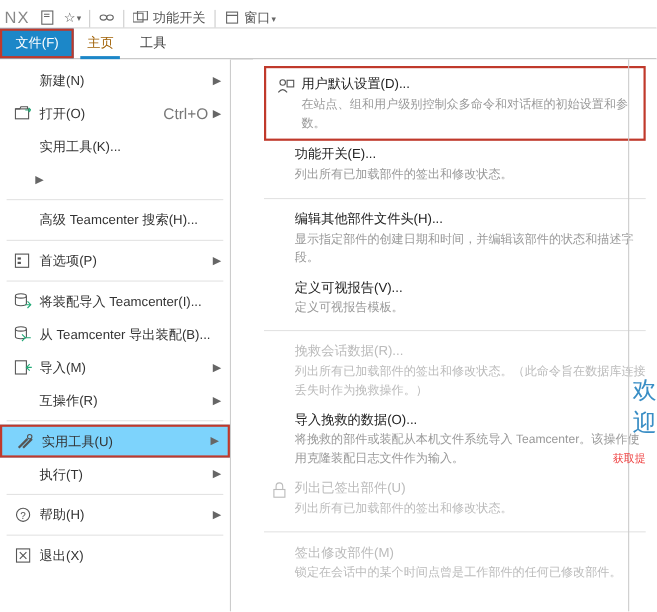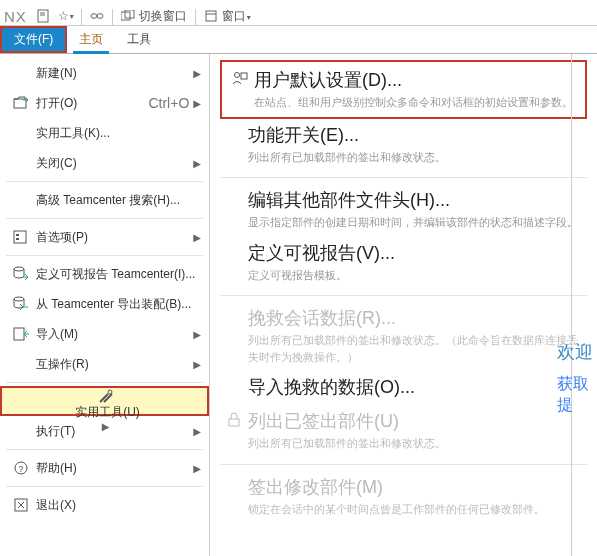--- a/index.html
+++ b/index.html
@@ -11,44 +11,44 @@
   .tb-sep { width: 1px; height: 16px; background: #ccc; margin: 0 4px; }
   .tb-text { color: #555; font-size: 12px; margin-right: 4px; }
   .caret { font-size: 8px; color: #666; margin-left: 1px; }
 
   .menubar { height: 28px; display: flex; align-items: stretch; border-bottom: 1px solid #b2b2b2; background: #fff; }
   .menubar-item { padding: 0 12px; display: flex; align-items: center; color: #444; position: relative; }
   .menubar-item.active-file { background: #1c87c8; color: #fff; border: 2px solid #c0392b; }
   .menubar-item.home { color: #a16207; }
   .menubar-item.home::after { content:""; position:absolute; left:6px; right:6px; bottom:-1px; height:3px; background:#1c87c8; }
 
-  .main { display: flex; height: calc(556px - 26px - 28px); position: relative; }
+  .main { display: flex; height: calc(556px - 26px - 28px); position: relative; gap: 20px; }
 
   .filemenu { width: 210px; background: #fff; border-right: 1px solid #ccc; padding-top: 4px; }
   .fm-item { display: flex; align-items: center; height: 30px; padding: 0 8px 0 10px; color: #333; white-space: nowrap; }
   .fm-item .icon { width: 22px; display:flex; align-items:center; justify-content:center; color:#555; }
   .fm-item .label { flex: 1; margin-left: 4px; font-size: 12px; }
   .fm-item .shortcut { color: #777; font-size: 14px; margin-right: 4px; margin-left: 29px; }
   .fm-item .arrow { color: #666; font-size: 10px; }
-  .fm-item.highlight { background: #fef9c3; border: 2px solid #c0392b; flex-direction: column; }
+  .fm-item.highlight { background: #7dd3fc; border: 2px solid #c0392b; }
   .fm-sep { height: 1px; background: #e3e3e3; margin: 3px 6px; }
 
   .submenu { flex: 1; background: #fff; padding: 6px 10px; overflow: hidden; position: relative; }
   .sm-sep { height: 1px; background: #e3e3e3; margin: 6px 0; }
   .sm-item { display: flex; padding: 4px 0 6px 0; }
   .sm-icon { width: 28px; display:flex; justify-content:center; color:#555; padding-top:2px; }
   .sm-text { flex: 1; }
-  .sm-title { font-size: 18px; color: #222; }
+  .sm-title { font-size: 12px; color: #222; }
   .sm-desc { font-size: 11px; color: #999; line-height: 1.5; margin-top: 2px; }
   .sm-item.dim .sm-title, .sm-item.dim .sm-desc { color: #bbb; }
   .sm-item.boxed { border: 2px solid #c0392b; padding: 6px 4px; }
 
   .right-peek { position: absolute; right: 0; top: 340px; width: 40px; }
-  .right-peek .t1 { color: #3a8ec5; font-size: 18px; }
-  .right-peek .t2 { color: #3b82f6; font-size: 16px; margin-top: 10px; }
+  .right-peek .t1 { color: #3a8ec5; font-size: 22px; text-align: right; }
+  .right-peek .t2 { color: #ef4444; font-size: 10px; margin-top: 10px; }
 
   .vline { position:absolute; left:571px; top:54px; bottom:0; width:1px; background:#ccc; }
 </style>
 </head>
 <body>
 
 <div class="titlebar">
   <span class="nx-logo">NX</span>
   <span class="tb-icon">
       <svg width="14" height="14">
@@ -65,21 +65,21 @@
         <ellipse cx="11" cy="6" rx="3" ry="2.3" fill="none" stroke="#666"></ellipse>
       </svg>
     </span>
   <span class="tb-sep"></span>
   <span class="tb-icon">
       <svg width="14" height="12">
         <rect x="0" y="2" width="9" height="8" fill="none" stroke="#666"></rect>
         <rect x="4" y="0" width="9" height="8" fill="none" stroke="#666"></rect>
       </svg>
     </span>
-  <span class="tb-text">切换窗口</span>
+  <span class="tb-text">功能开关</span>
   <span class="tb-sep"></span>
   <span class="tb-icon">
       <svg width="12" height="12">
         <rect x="1" y="1" width="10" height="10" fill="none" stroke="#666"></rect>
         <line x1="1" y1="4" x2="11" y2="4" stroke="#666"></line>
       </svg>
     </span>
   <span class="tb-text"><span>窗口</span><span class="caret">▾</span></span>
 </div>
 
@@ -108,21 +108,20 @@
       <span class="label">打开(O)</span>
       <span class="shortcut">Ctrl+O</span>
       <span class="arrow">▶</span>
     </div>
     <div class="fm-item">
       <span class="icon"></span>
       <span class="label">实用工具(K)...</span>
     </div>
     <div class="fm-item">
       <span class="icon"></span>
-      <span class="label">关闭(C)</span>
       <span class="arrow">▶</span>
     </div>
     <div class="fm-sep"></div>
     <div class="fm-item">
       <span class="icon"></span>
       <span class="label">高级 Teamcenter 搜索(H)...</span>
     </div>
     <div class="fm-sep"></div>
     <div class="fm-item">
       <span class="icon">
@@ -137,21 +136,21 @@
     </div>
     <div class="fm-sep"></div>
     <div class="fm-item">
       <span class="icon">
           <svg width="16" height="16">
             <ellipse cx="6" cy="3" rx="5" ry="2" fill="none" stroke="#555"></ellipse>
             <path d="M1,3 v7 a5,2 0 0 0 10,0 v-7" fill="none" stroke="#555"></path>
             <path d="M12,8 l3,3 l-3,3 M15,11 h-5" stroke="#2a7" fill="none"></path>
           </svg>
         </span>
-      <span class="label">定义可视报告 Teamcenter(I)...</span>
+      <span class="label">将装配导入 Teamcenter(I)...</span>
     </div>
     <div class="fm-item">
       <span class="icon">
           <svg width="16" height="16">
             <ellipse cx="6" cy="3" rx="5" ry="2" fill="none" stroke="#555"></ellipse>
             <path d="M1,3 v7 a5,2 0 0 0 10,0 v-7" fill="none" stroke="#555"></path>
             <path d="M10,11 l-3,-3 M10,11 l-3,3 M10,11 h5" stroke="#2a7" fill="none"></path>
           </svg>
         </span>
       <span class="label">从 Teamcenter 导出装配(B)...</span>
@@ -253,20 +252,21 @@
       <span class="sm-icon"></span>
       <div class="sm-text">
         <div class="sm-title">挽救会话数据(R)...</div>
         <div class="sm-desc">列出所有已加载部件的签出和修改状态。（此命令旨在数据库连接丢失时作为挽救操作。）</div>
       </div>
     </div>
     <div class="sm-item">
       <span class="sm-icon"></span>
       <div class="sm-text">
         <div class="sm-title">导入挽救的数据(O)...</div>
+        <div class="sm-desc">将挽救的部件或装配从本机文件系统导入 Teamcenter。该操作使用克隆装配日志文件作为输入。</div>
       </div>
     </div>
     <div class="sm-item dim">
       <span class="sm-icon">
           <svg width="16" height="16">
             <rect x="3" y="8" width="10" height="7" fill="none" stroke="#bbb"></rect>
             <path d="M5,8 v-3 a3,3 0 0 1 6,0 v3" fill="none" stroke="#bbb"></path>
           </svg>
         </span>
       <div class="sm-text">

